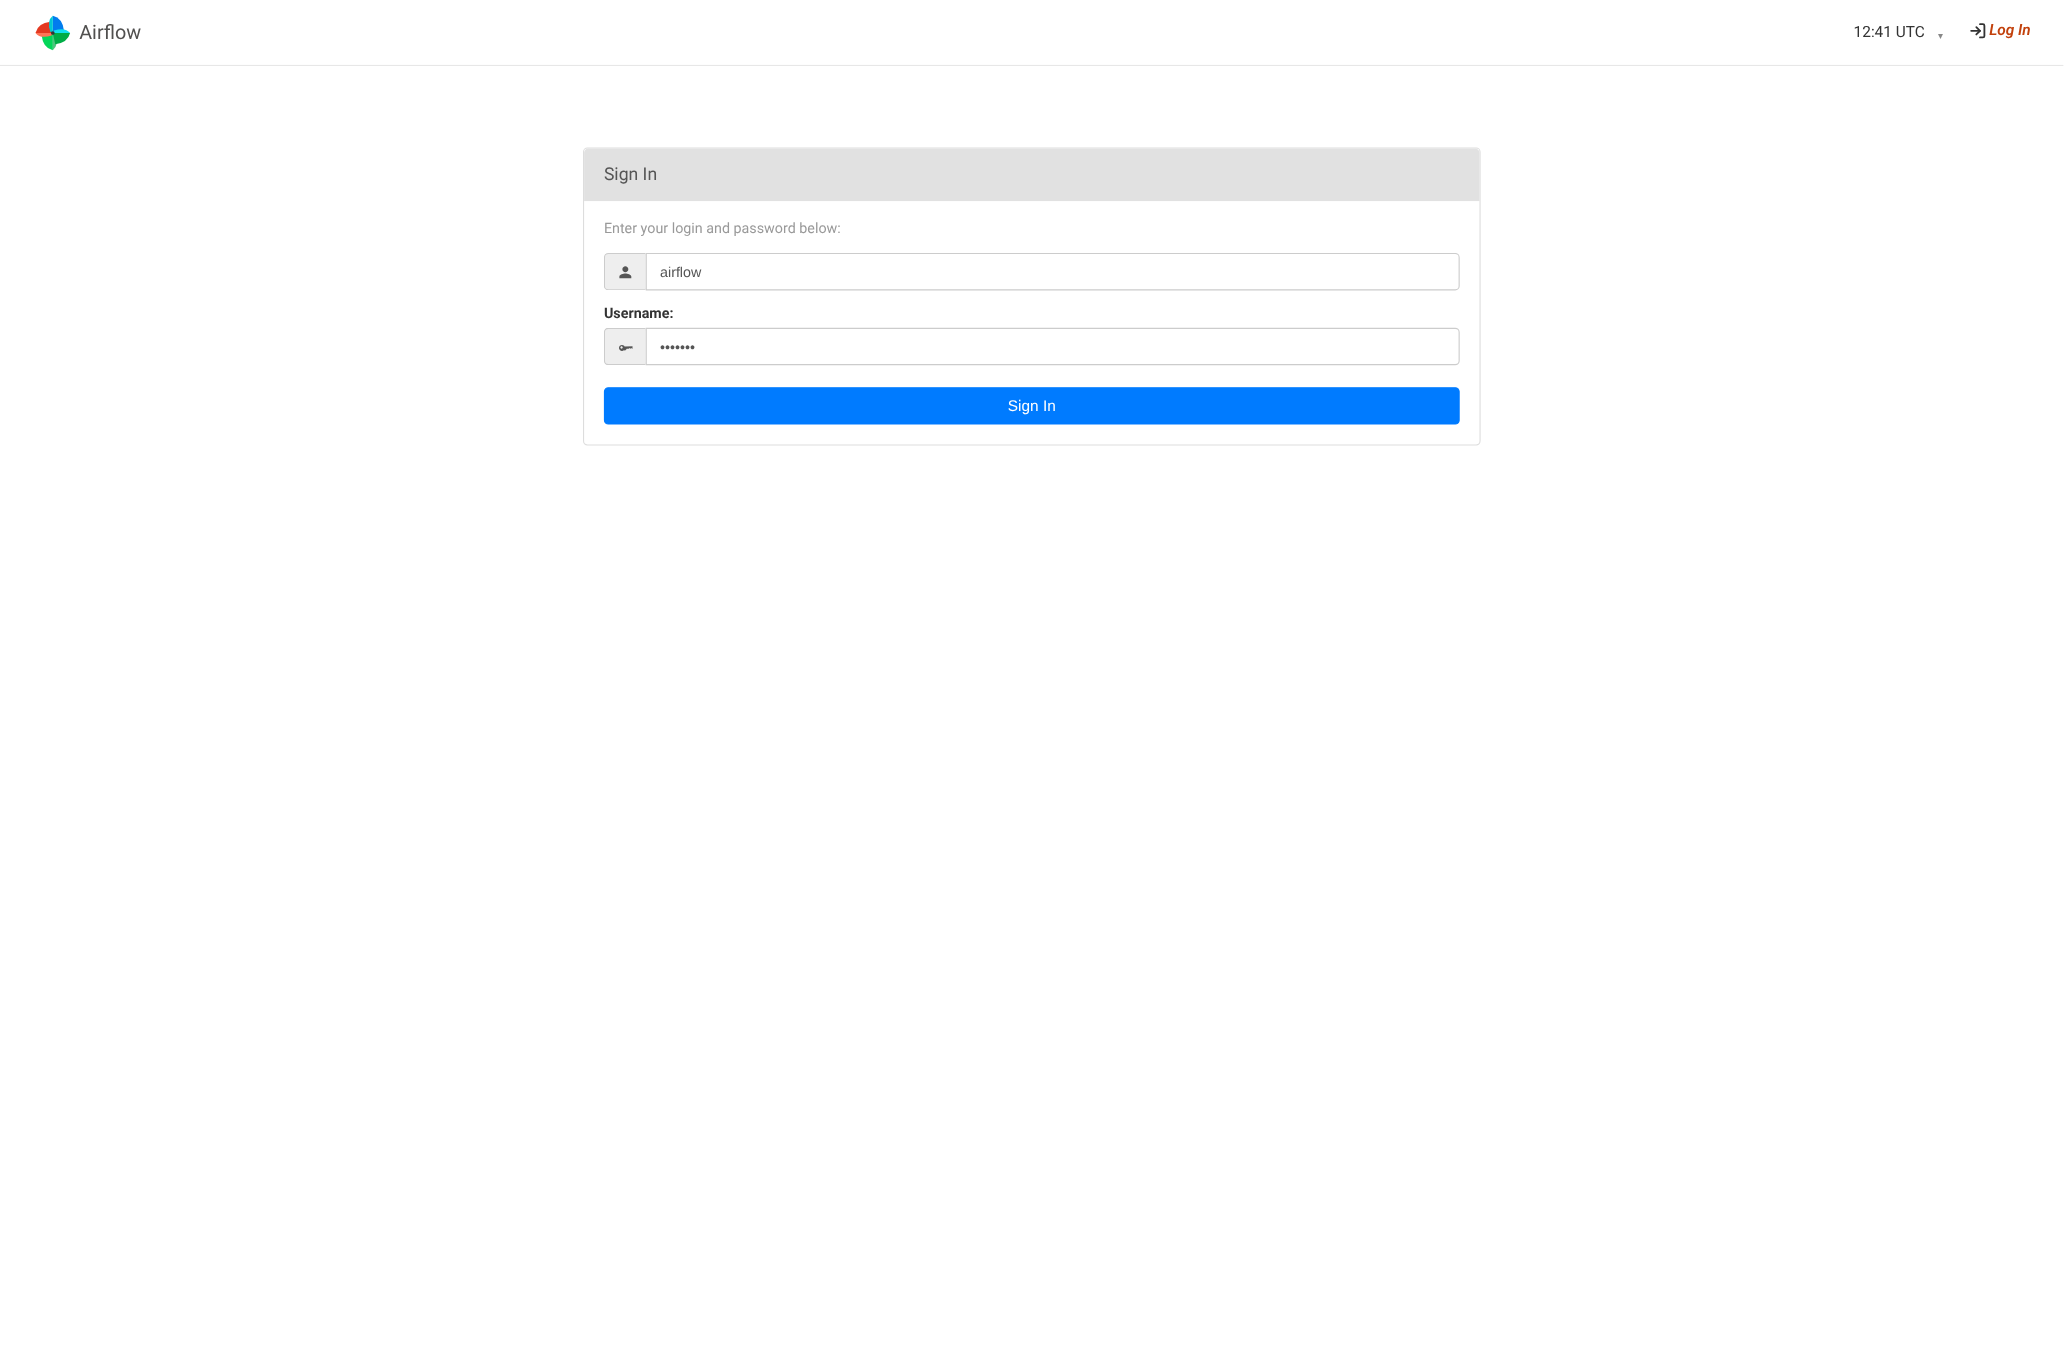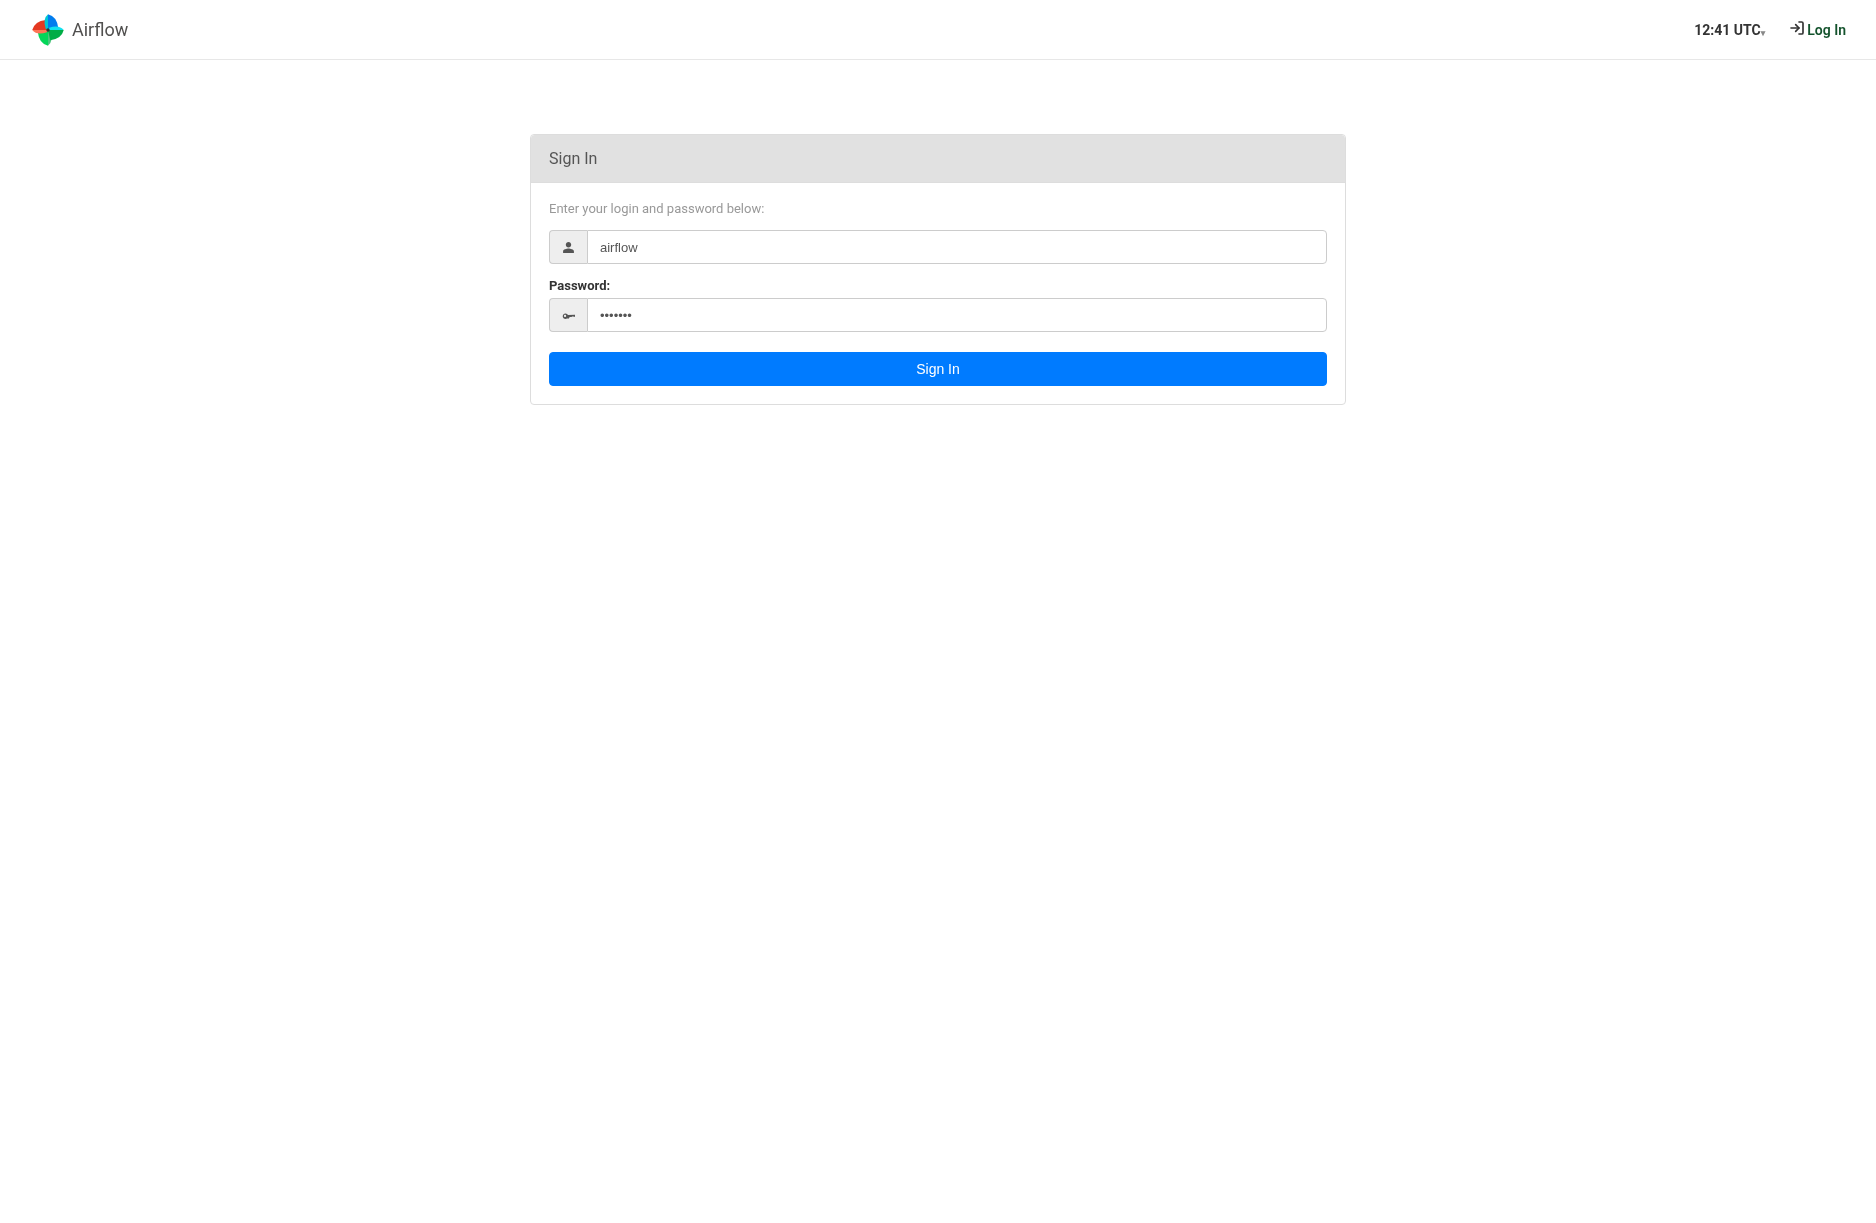--- a/index.html
+++ b/index.html
@@ -41,37 +41,37 @@
       height: 36px;
       position: relative;
     }
     .navbar-right {
       display: flex;
       align-items: center;
       gap: 24px;
     }
     .clock {
       color: #333;
-      font-weight: 700;
+      font-weight: 400;
       display: flex;
       align-items: flex-end;
-      gap: 0;
+      gap: 12px;
       cursor: pointer;
     }
     .clock-caret {
       font-size: 9px;
       color: #888;
     }
     .login-link {
-      color: #14532d;
+      color: #c2410c;
       font-weight: 600;
       display: flex;
-      align-items: center;
       gap: 2px;
       cursor: pointer;
+      font-style: italic;
     }
     .login-icon {
       width: 16px;
       height: 16px;
     }
     .container {
       max-width: 856px;
       margin: 60px auto 0;
       padding: 14px 20px;
     }
@@ -193,21 +193,21 @@
 
       <div class="input-group">
         <span class="input-addon">
           <svg class="user-icon" viewBox="0 0 24 24" fill="#555">
             <path d="M12 12c2.7 0 5-2.3 5-5s-2.3-5-5-5-5 2.3-5 5 2.3 5 5 5zm0 2c-3.3 0-10 1.7-10 5v3h20v-3c0-3.3-6.7-5-10-5z"></path>
           </svg>
         </span>
         <input type="text" class="form-control" value="airflow" style="">
       </div>
 
-      <label class="form-label">Password:</label>
+      <label class="form-label">Username:</label>
       <div class="input-group">
         <span class="input-addon">
           <svg class="key-icon" viewBox="0 0 24 24" fill="#555">
             <path d="M7 14c-2.8 0-5-2.2-5-5s2.2-5 5-5 5 2.2 5 5c0 .6-.1 1.1-.3 1.6L22 20.3V23h-3l-1-1v-2h-2v-2h-2l-2.4-2.4c-.5.2-1 .3-1.6.3H7zm-2-6c0 1.1.9 2 2 2s2-.9 2-2-.9-2-2-2-2 .9-2 2z" transform="rotate(-45 12 12)"></path>
           </svg>
         </span>
         <input type="password" class="form-control" value="•••••••" style="">
       </div>
 
       <button class="btn-primary">Sign In</button>

